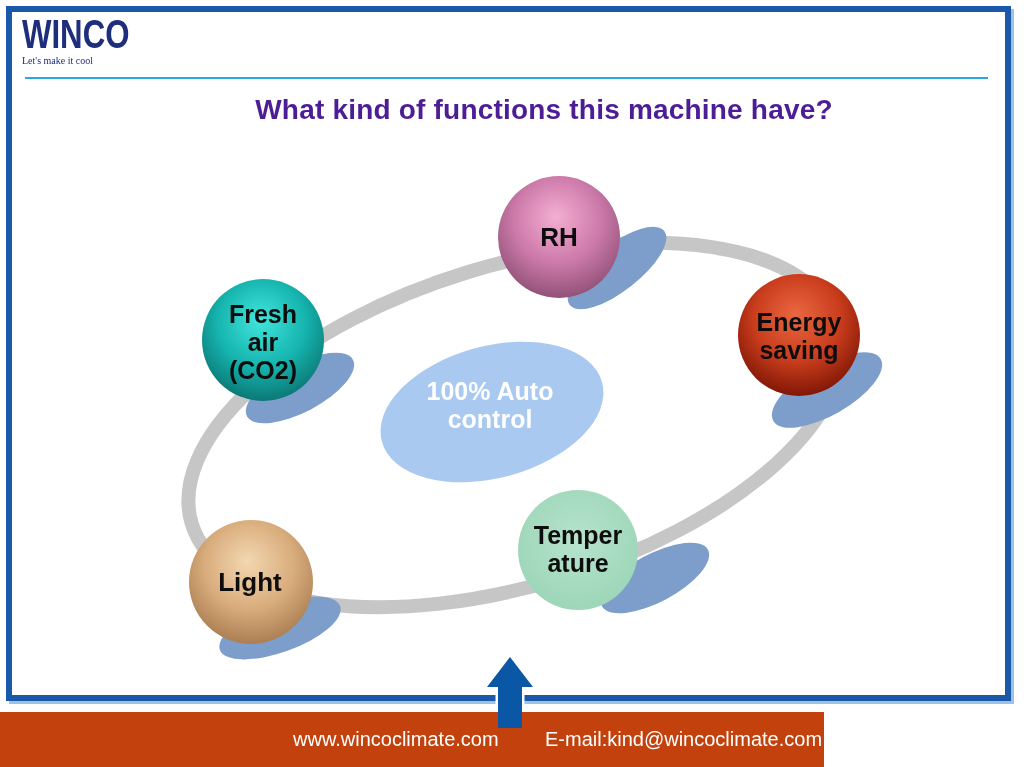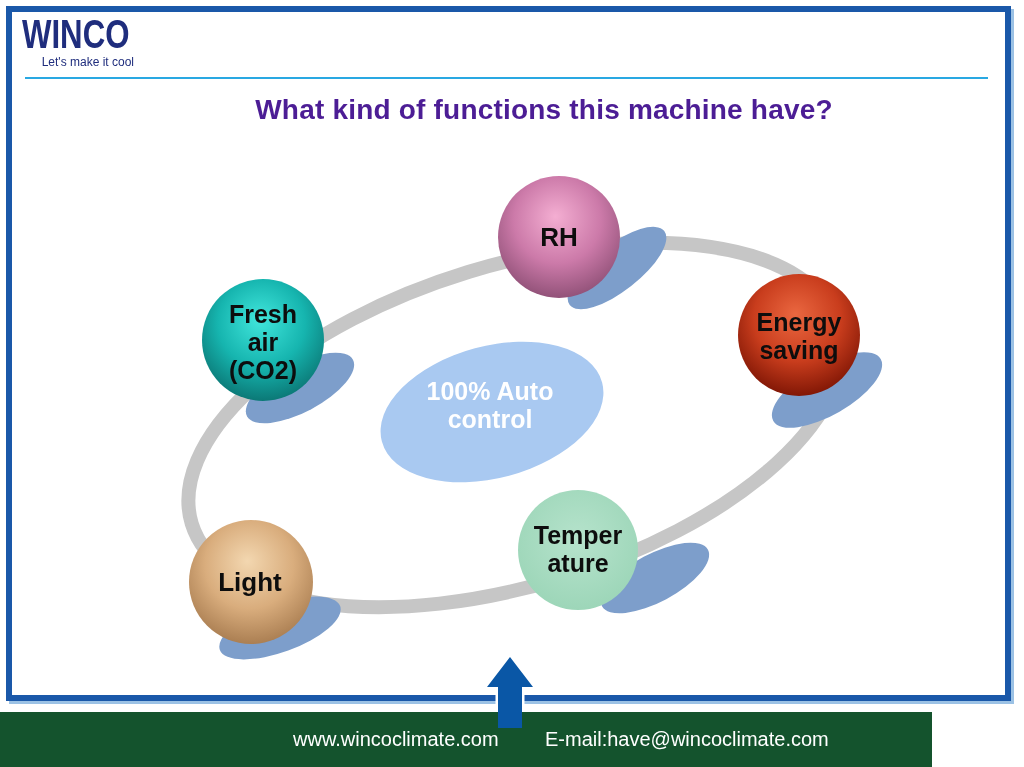--- a/index.html
+++ b/index.html
@@ -10,30 +10,30 @@
   .frame{
     position:absolute;left:6px;top:6px;width:1005px;height:695px;
     box-sizing:border-box;border:6px solid #1a58a9;
     box-shadow:3px 3px 0 #9cc2e5;z-index:1;background:transparent;
   }
   .logo{position:absolute;left:22px;top:13px;z-index:2;color:#1f2d7d;width:140px;}
   .logo-text{
     font-size:40px;font-weight:bold;line-height:1.05;letter-spacing:0px;
     transform:scaleX(0.78);transform-origin:left top;white-space:nowrap;
   }
-  .logo-tagline{font-size:12px;width:112px;text-align:right;margin-top:0px;color:#1f2d7d;}
+  .logo-tagline{font-size:10px;width:112px;text-align:left;margin-top:0px;color:#1f2d7d;font-family:Liberation Serif, serif;}
   .divider{position:absolute;left:25px;top:77px;width:963px;height:2px;background:#29a8e2;z-index:2;}
   .title{
     position:absolute;left:0;top:94px;width:1024px;text-align:center;
     font-size:28px;font-weight:bold;color:#4c1d95;z-index:2;letter-spacing:0.2px;margin-left:32px;
   }
   svg.diagram{position:absolute;left:0;top:0;z-index:2;}
   .node-label{font-family:"Liberation Sans",sans-serif;font-weight:bold;fill:#0d0d0d;}
   .center-label{font-family:"Liberation Sans",sans-serif;font-weight:bold;fill:#ffffff;}
-  .footer-bar{position:absolute;left:0;top:712px;width:932px;height:55px;background:#14532d;z-index:2;}
+  .footer-bar{position:absolute;left:0;top:712px;width:824px;height:55px;background:#c2410c;z-index:2;}
   .footer-text{position:absolute;color:#ffffff;font-size:20px;top:16px;white-space:nowrap;}
   .footer-website{left:293px;}
   .footer-email{left:545px;}
   svg.arrow-svg{position:absolute;left:470px;top:648px;z-index:3;}
 </style>
 </head>
 <body>
 
 <div class="frame"></div>
 
@@ -101,21 +101,21 @@
   <circle cx="251" cy="582" r="62" fill="url(#gradLight)"></circle>
   <text class="node-label" x="250" y="591" font-size="26" text-anchor="middle">Light</text>
 
   <circle cx="578" cy="550" r="60" fill="url(#gradTemp)"></circle>
   <text class="node-label" x="578" y="544" font-size="25" text-anchor="middle">Temper</text>
   <text class="node-label" x="578" y="572" font-size="25" text-anchor="middle">ature</text>
 </svg>
 
 <div class="footer-bar">
   <span class="footer-text footer-website">www.wincoclimate.com</span>
-  <span class="footer-text footer-email">E-mail:have@wincoclimate.com</span>
+  <span class="footer-text footer-email">E-mail:kind@wincoclimate.com</span>
 </div>
 
 <svg class="arrow-svg" width="80" height="80" viewBox="0 0 80 80">
   <defs>
     <clipPath id="haloClip">
         <rect x="0" y="0" width="80" height="63"></rect>
       </clipPath>
   </defs>
   <polygon points="40,9 63,39 52,39 52,80 28,80 28,39 17,39" fill="none" stroke="#ffffff" stroke-width="5" clip-path="url(#haloClip)"></polygon>
   <polygon points="40,9 63,39 52,39 52,80 28,80 28,39 17,39" fill="#0a57a6"></polygon>

